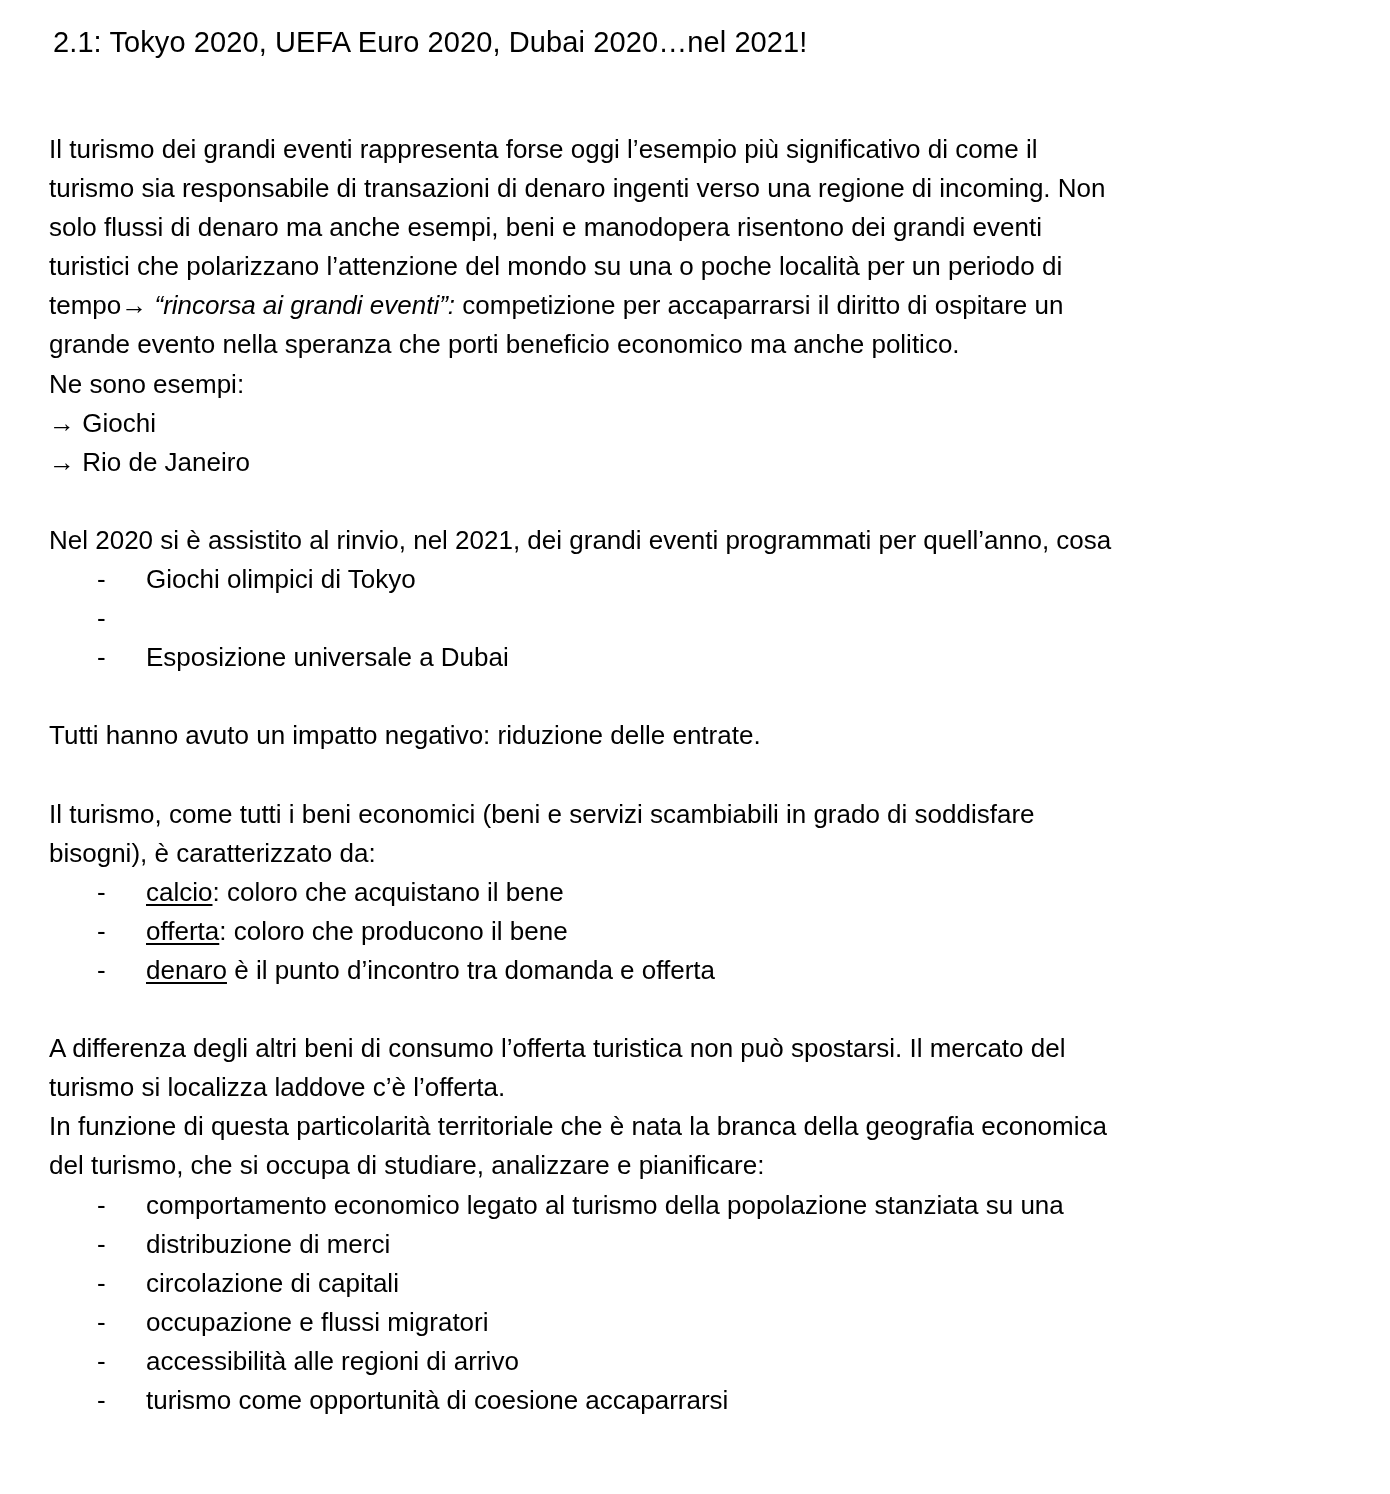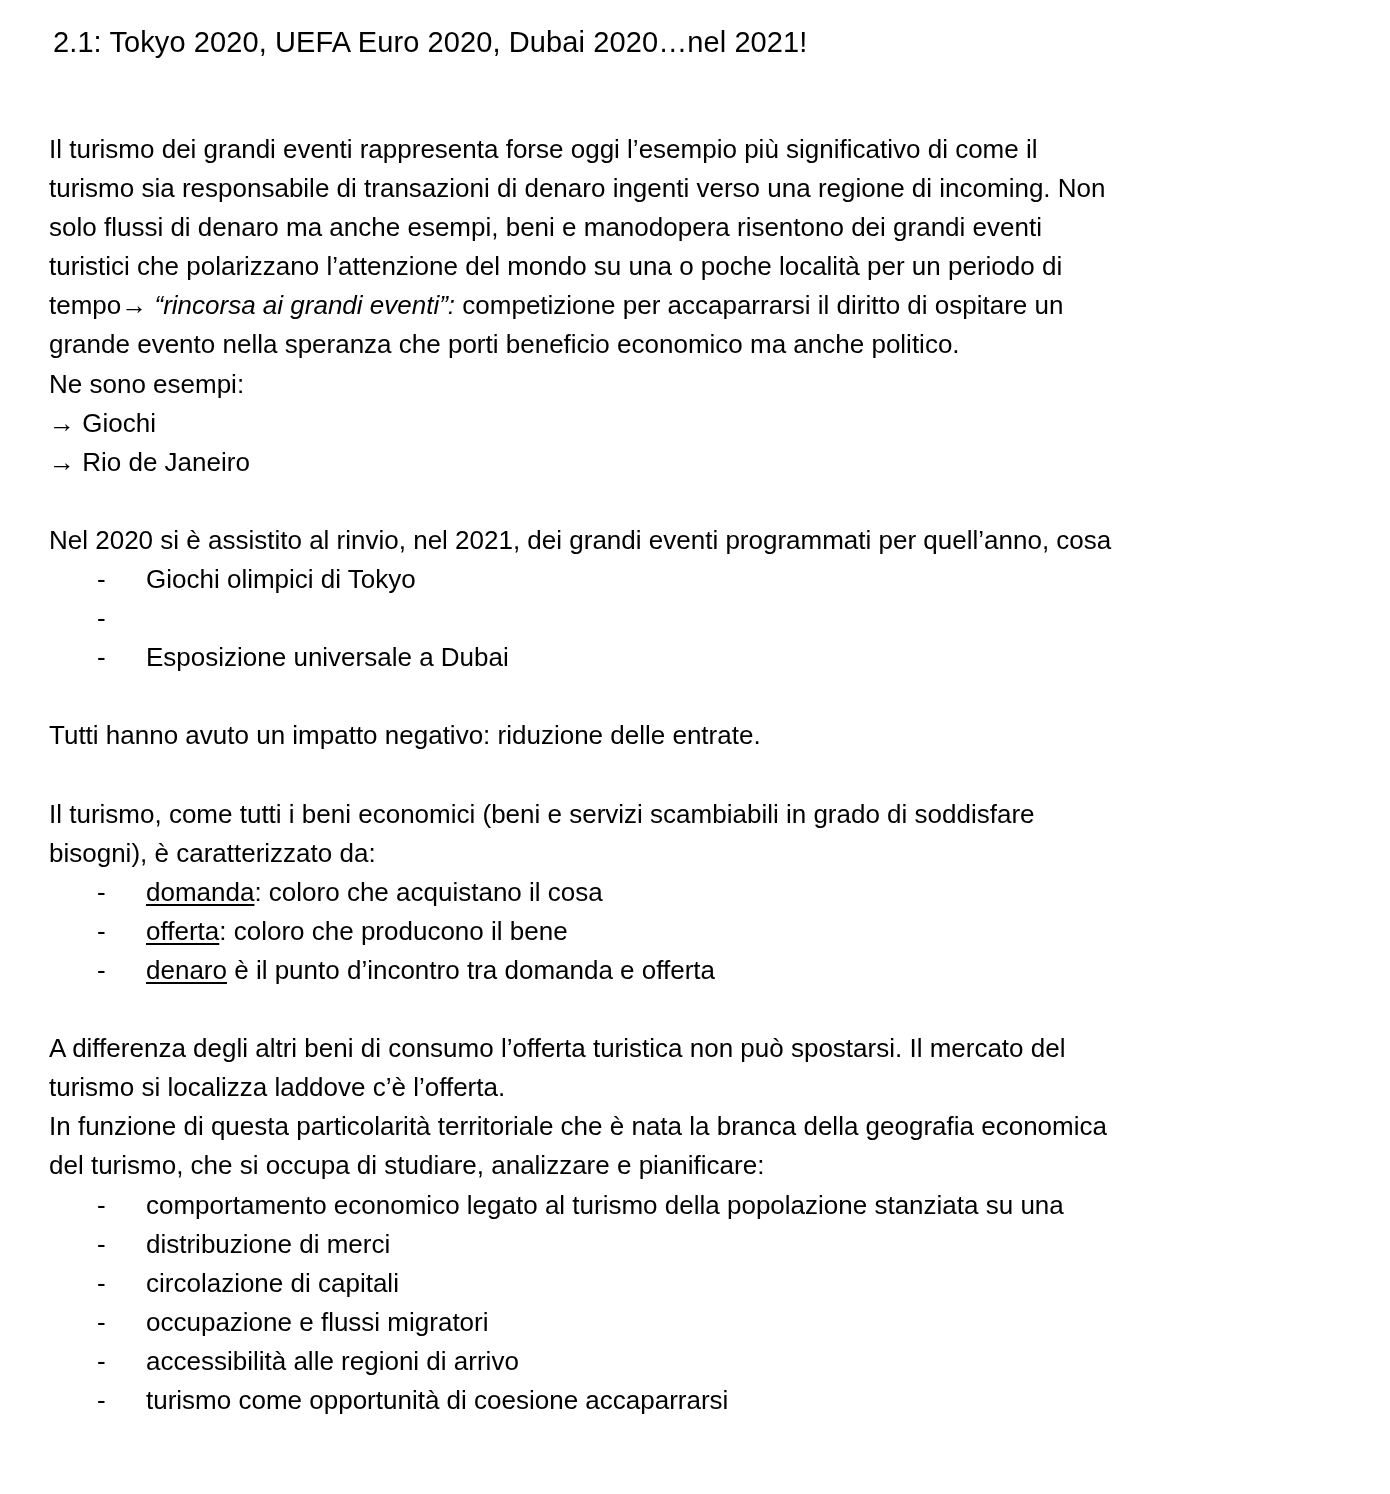--- a/index.html
+++ b/index.html
@@ -54,21 +54,21 @@
 
     <div class="blank"></div>
 
     <div class="line">Tutti hanno avuto un impatto negativo: riduzione delle entrate.</div>
 
     <div class="blank"></div>
 
     <div>
       <div class="line">Il turismo, come tutti i beni economici (beni e servizi scambiabili in grado di soddisfare</div>
       <div class="line">bisogni), è caratterizzato da:</div>
-      <div class="line bullet"><span class="dash">-</span><span class="u">domanda</span><span>: coloro che acquistano il cosa</span></div>
+      <div class="line bullet"><span class="dash">-</span><span class="u">calcio</span><span>: coloro che acquistano il bene</span></div>
       <div class="line bullet"><span class="dash">-</span><span class="u">offerta</span><span>: coloro che producono il bene</span></div>
       <div class="line bullet"><span class="dash">-</span><span class="u">denaro</span><span> è il punto d’incontro tra domanda e offerta</span></div>
     </div>
 
     <div class="blank"></div>
 
     <div>
       <div class="line">A differenza degli  altri beni di consumo l’offerta turistica non può spostarsi. Il mercato del</div>
       <div class="line">turismo si localizza laddove c’è l’offerta.</div>
       <div class="line">In funzione di questa particolarità territoriale che è nata la branca della geografia economica</div>

